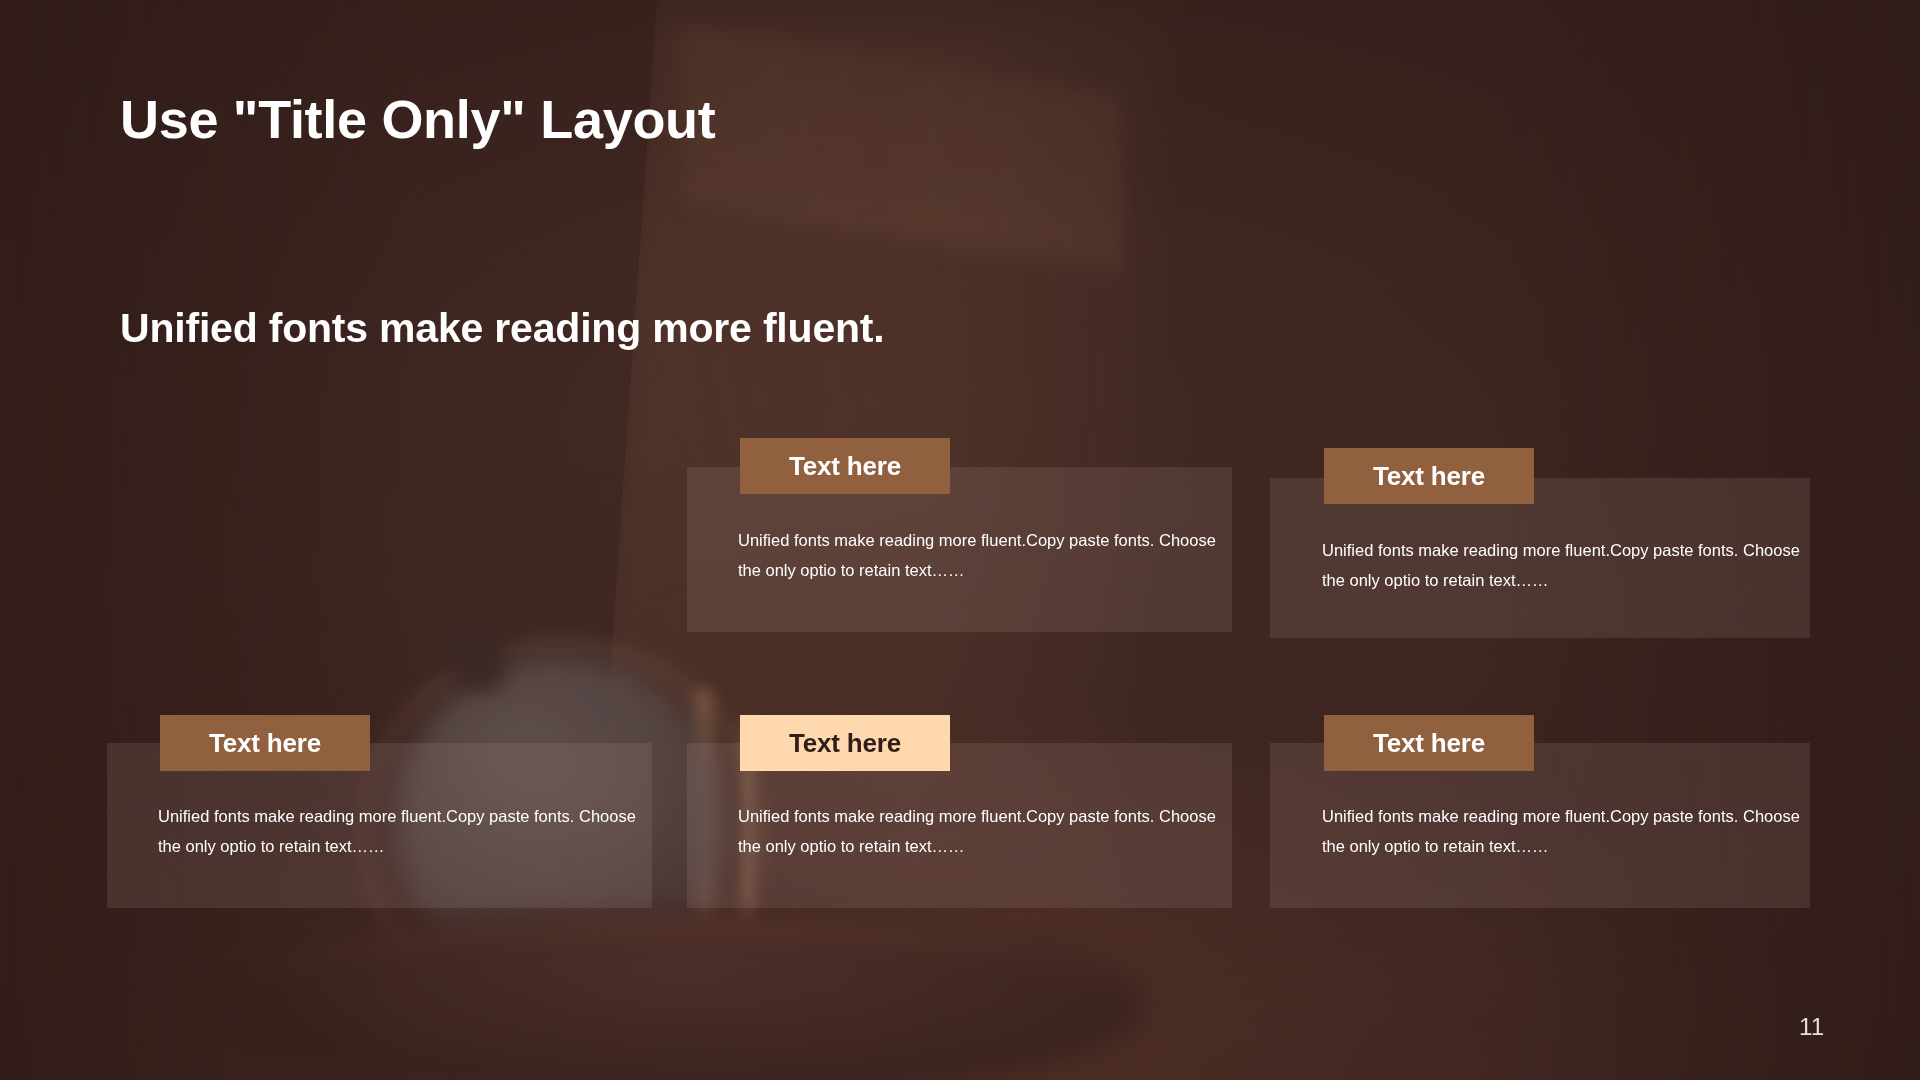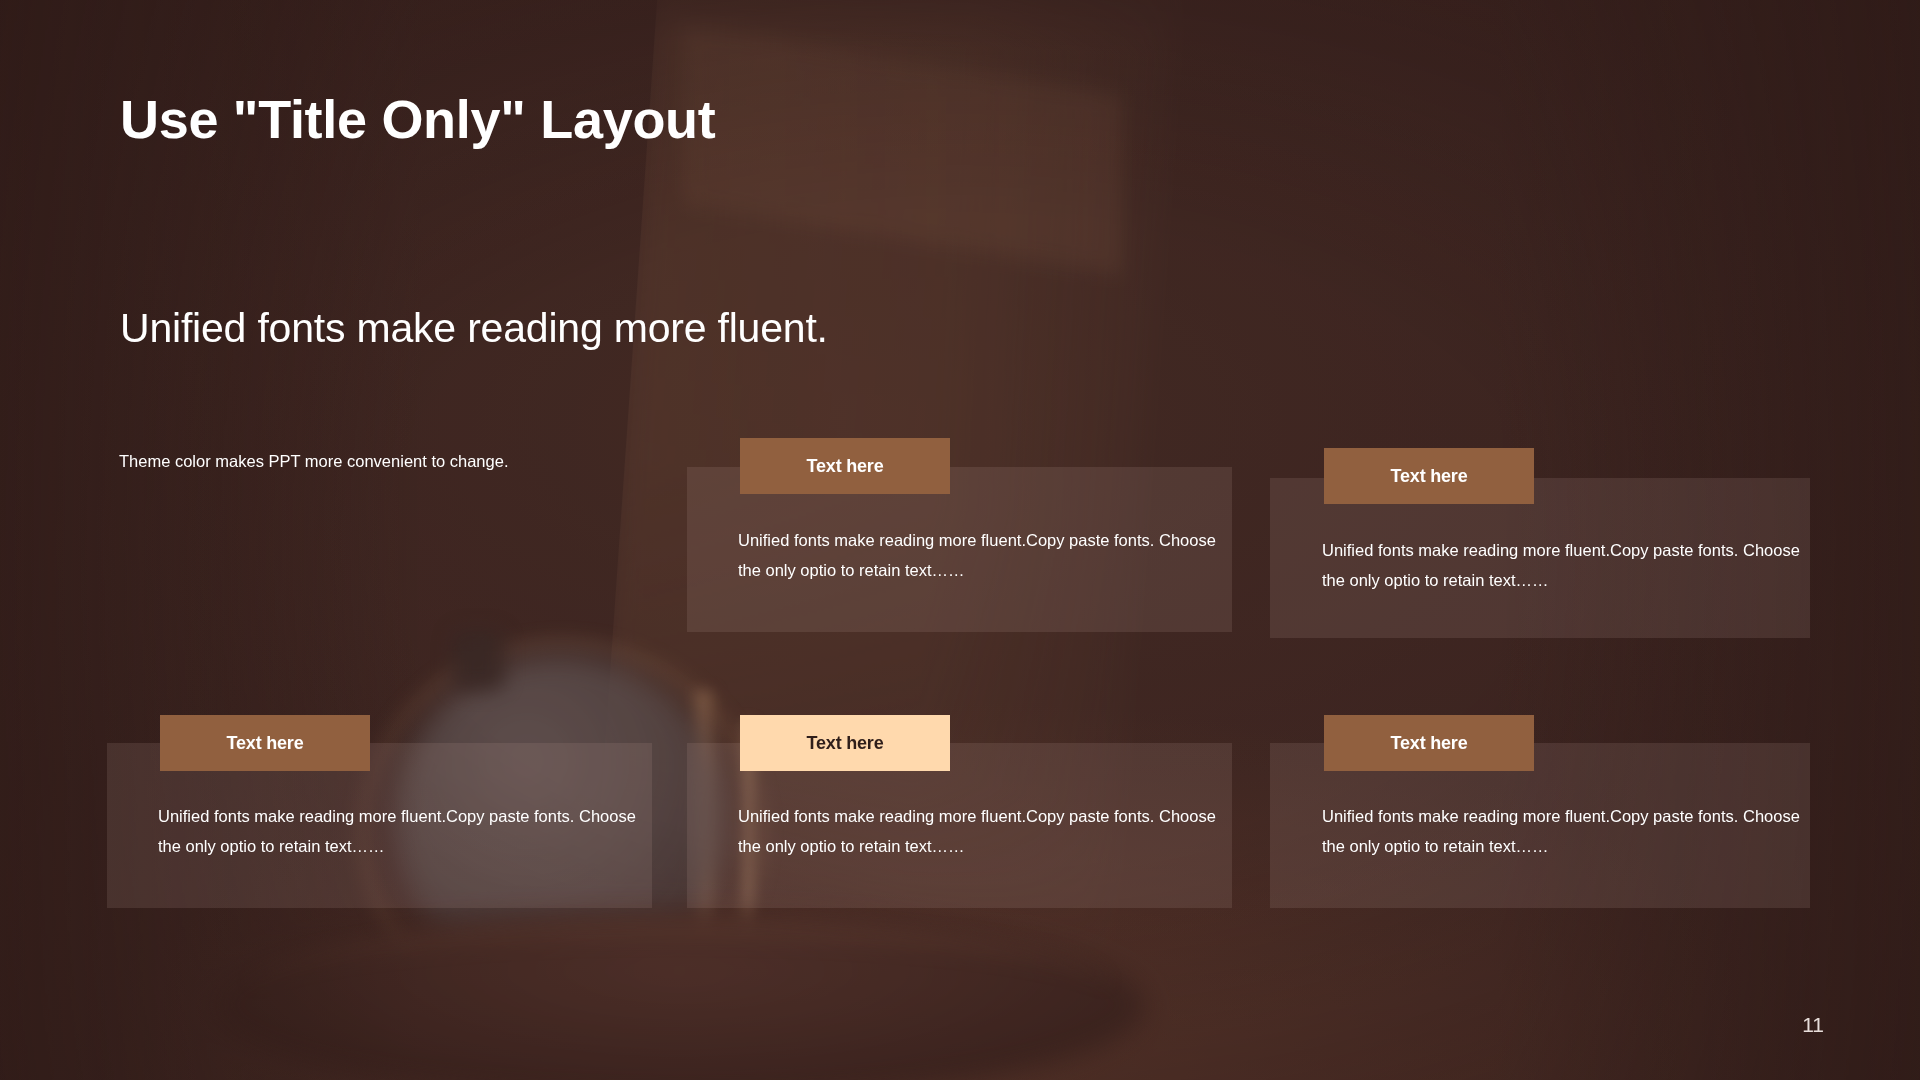--- a/index.html
+++ b/index.html
@@ -164,21 +164,21 @@
     font-weight: bold;
     color: #ffffff;
     letter-spacing: -0.3px;
     white-space: nowrap;
   }
   .slide-subtitle {
     position: absolute;
     left: 120px;
     top: 305px;
     font-size: 41px;
-    font-weight: normal;
+    font-weight: bold;
     color: #ffffff;
     letter-spacing: -0.2px;
     white-space: nowrap;
   }
 
   .intro {
     position: absolute;
     left: 119px;
     top: 446px;
     width: 470px;
@@ -199,21 +199,21 @@
     color: #ffffff;
     font-size: 16.5px;
     line-height: 30px;
     width: 480px;
   }
   .card-head {
     position: absolute;
     display: flex;
     align-items: center;
     justify-content: center;
-    font-size: 18px;
+    font-size: 26px;
     font-weight: bold;
     letter-spacing: -0.2px;
   }
   .head-brown { background: #91603f; color: #ffffff; }
   .head-cream { background: #ffd9ad; color: #2f1e1a; }
 
   
   #card-r1c2 { left: 687px; top: 467px; width: 545px; height: 165px; }
   #head-r1c2 { left: 740px; top: 438px; width: 210px; height: 56px; }
   #body-r1c2 { left: 738px; top: 525px; }
@@ -232,21 +232,21 @@
   #body-r2c2 { left: 738px; top: 801px; }
 
   #card-r2c3 { left: 1270px; top: 743px; width: 540px; height: 165px; }
   #head-r2c3 { left: 1324px; top: 715px; width: 210px; height: 56px; }
   #body-r2c3 { left: 1322px; top: 801px; }
 
   .page-number {
     position: absolute;
     right: 96px;
     top: 1013px;
-    font-size: 21px;
+    font-size: 24px;
     color: #e8dedb;
     text-align: center;
   }
 </style>
 </head>
 <body>
 
 <div id="slide">
 
   <div class="bg-layer">
@@ -264,21 +264,20 @@
     <div class="bg-scrim"></div>
   </div>
 
   <div class="content">
 
     <div class="slide-title">Use "Title Only" Layout</div>
 
     <div class="slide-subtitle">Unified fonts make reading more fluent.</div>
 
     <div class="intro">
-      <p>Theme  color makes PPT more convenient to change.</p>
       <div class="gap"></div>
     </div>
 
     <div class="card" id="card-r1c2"></div>
     <div class="card-head head-brown" id="head-r1c2">Text here</div>
     <div class="card-body" id="body-r1c2">Unified fonts make reading more fluent.Copy paste fonts. Choose the only optio to retain text……</div>
 
     <div class="card" id="card-r1c3"></div>
     <div class="card-head head-brown" id="head-r1c3">Text here</div>
     <div class="card-body" id="body-r1c3">Unified fonts make reading more fluent.Copy paste fonts. Choose the only optio to retain text……</div>

